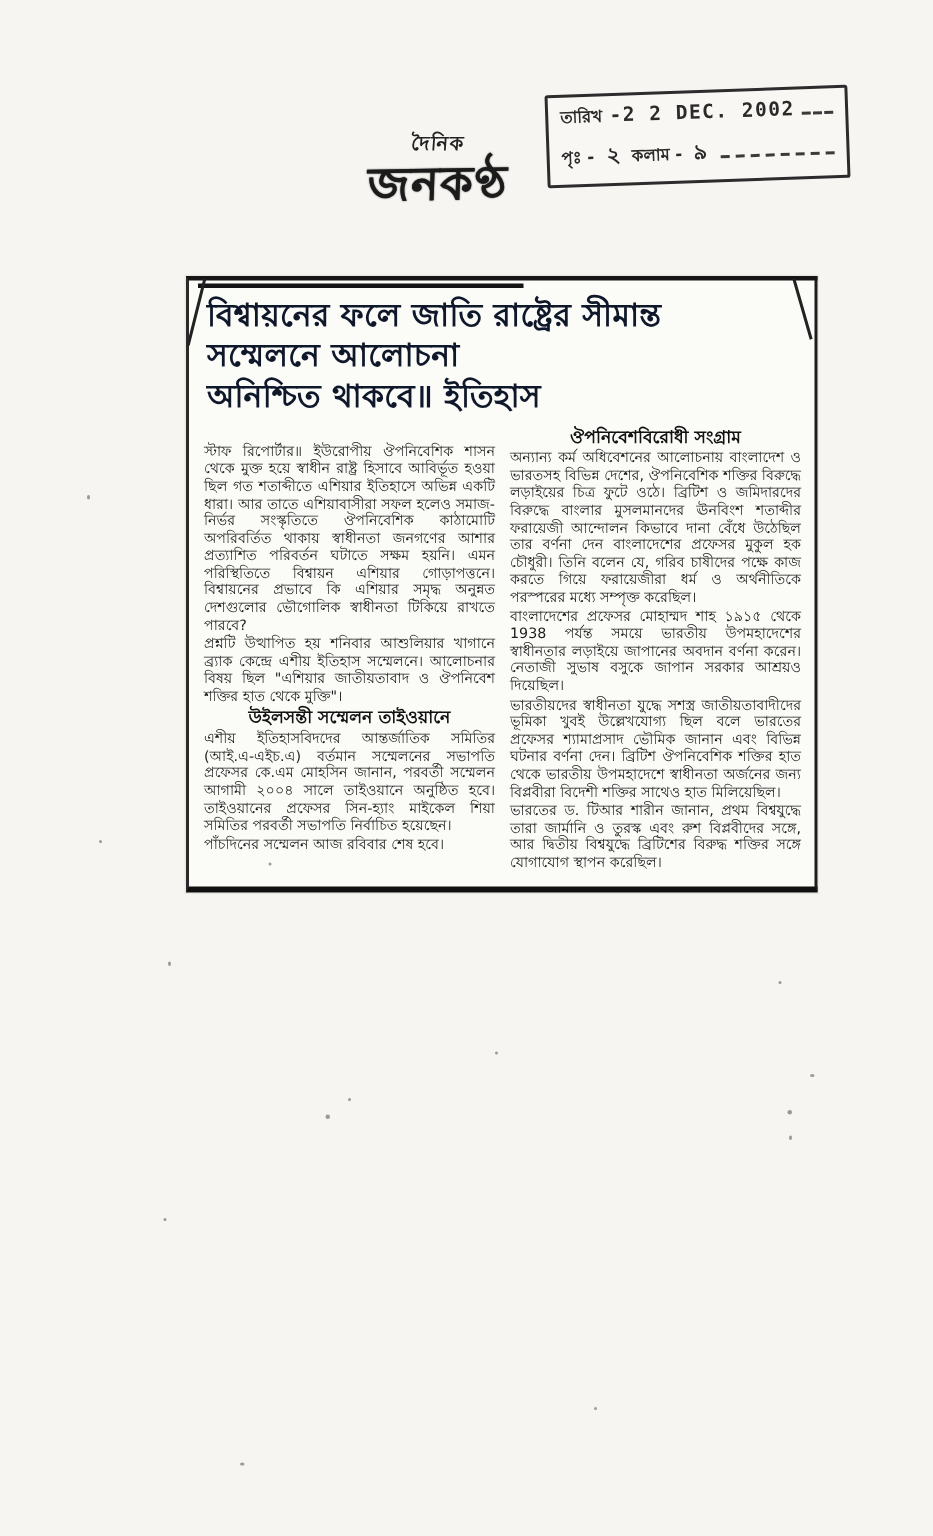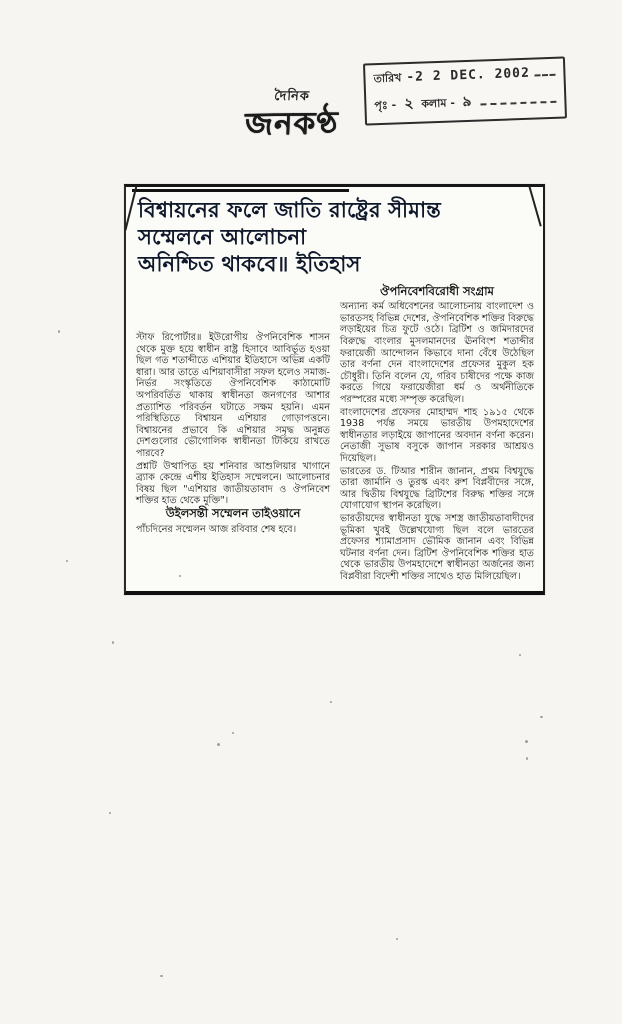--- a/index.html
+++ b/index.html
@@ -99,28 +99,29 @@
     <div>বিশ্বায়নের ফলে জাতি রাষ্ট্রের সীমান্ত</div>
     <div>সম্মেলনে আলোচনা</div>
     <div>অনিশ্চিত থাকবে॥ ইতিহাস</div>
   </div>
 
   <div class="columns">
     <div class="col">
       <p>স্টাফ রিপোর্টার॥ ইউরোপীয় ঔপনিবেশিক শাসন থেকে মুক্ত হয়ে স্বাধীন রাষ্ট্র হিসাবে আবির্ভূত হওয়া ছিল গত শতাব্দীতে এশিয়ার ইতিহাসে অভিন্ন একটি ধারা। আর তাতে এশিয়াবাসীরা সফল হলেও সমাজ-নির্ভর সংস্কৃতিতে ঔপনিবেশিক কাঠামোটি অপরিবর্তিত থাকায় স্বাধীনতা জনগণের আশার প্রত্যাশিত পরিবর্তন ঘটাতে সক্ষম হয়নি। এমন পরিস্থিতিতে বিশ্বায়ন এশিয়ার গোড়াপত্তনে। বিশ্বায়নের প্রভাবে কি এশিয়ার সমৃদ্ধ অনুন্নত দেশগুলোর ভৌগোলিক স্বাধীনতা টিকিয়ে রাখতে পারবে?</p>
       <p>প্রশ্নটি উত্থাপিত হয় শনিবার আশুলিয়ার খাগানে ব্র্যাক কেন্দ্রে এশীয় ইতিহাস সম্মেলনে। আলোচনার বিষয় ছিল "এশিয়ার জাতীয়তাবাদ ও ঔপনিবেশ শক্তির হাত থেকে মুক্তি"।</p>
       <div class="subhead">উইলসন্তী সম্মেলন তাইওয়ানে</div>
+      <p>এশীয় ইতিহাসবিদদের আন্তর্জাতিক সমিতির (আই.এ-এইচ.এ) বর্তমান সম্মেলনের সভাপতি প্রফেসর কে.এম মোহসিন জানান, পরবর্তী সম্মেলন আগামী ২০০৪ সালে তাইওয়ানে অনুষ্ঠিত হবে। তাইওয়ানের প্রফেসর সিন-হ্যাং মাইকেল শিয়া সমিতির পরবর্তী সভাপতি নির্বাচিত হয়েছেন।</p>
       <p>পাঁচদিনের সম্মেলন আজ রবিবার শেষ হবে।</p>
     </div>
     <div class="col">
       <div class="subhead">ঔপনিবেশবিরোধী সংগ্রাম</div>
       <p>অন্যান্য কর্ম অধিবেশনের আলোচনায় বাংলাদেশ ও ভারতসহ বিভিন্ন দেশের, ঔপনিবেশিক শক্তির বিরুদ্ধে লড়াইয়ের চিত্র ফুটে ওঠে। ব্রিটিশ ও জমিদারদের বিরুদ্ধে বাংলার মুসলমানদের ঊনবিংশ শতাব্দীর ফরায়েজী আন্দোলন কিভাবে দানা বেঁধে উঠেছিল তার বর্ণনা দেন বাংলাদেশের প্রফেসর মুকুল হক চৌধুরী। তিনি বলেন যে, গরিব চাষীদের পক্ষে কাজ করতে গিয়ে ফরায়েজীরা ধর্ম ও অর্থনীতিকে পরস্পরের মধ্যে সম্পৃক্ত করেছিল।</p>
       <p>বাংলাদেশের প্রফেসর মোহাম্মদ শাহ ১৯১৫ থেকে 1938 পর্যন্ত সময়ে ভারতীয় উপমহাদেশের স্বাধীনতার লড়াইয়ে জাপানের অবদান বর্ণনা করেন। নেতাজী সুভাষ বসুকে জাপান সরকার আশ্রয়ও দিয়েছিল।</p>
+      <p>ভারতীয়দের স্বাধীনতা যুদ্ধে সশস্ত্র জাতীয়তাবাদীদের ভূমিকা খুবই উল্লেখযোগ্য ছিল বলে ভারতের প্রফেসর শ্যামাপ্রসাদ ভৌমিক জানান এবং বিভিন্ন ঘটনার বর্ণনা দেন। ব্রিটিশ ঔপনিবেশিক শক্তির হাত থেকে ভারতীয় উপমহাদেশে স্বাধীনতা অর্জনের জন্য বিপ্লবীরা বিদেশী শক্তির সাথেও হাত মিলিয়েছিল।</p>
       <p>ভারতের ড. টিআর শারীন জানান, প্রথম বিশ্বযুদ্ধে তারা জার্মানি ও তুরস্ক এবং রুশ বিপ্লবীদের সঙ্গে, আর দ্বিতীয় বিশ্বযুদ্ধে ব্রিটিশের বিরুদ্ধ শক্তির সঙ্গে যোগাযোগ স্থাপন করেছিল।</p>
-      <p>ভারতীয়দের স্বাধীনতা যুদ্ধে সশস্ত্র জাতীয়তাবাদীদের ভূমিকা খুবই উল্লেখযোগ্য ছিল বলে ভারতের প্রফেসর শ্যামাপ্রসাদ ভৌমিক জানান এবং বিভিন্ন ঘটনার বর্ণনা দেন। ব্রিটিশ ঔপনিবেশিক শক্তির হাত থেকে ভারতীয় উপমহাদেশে স্বাধীনতা অর্জনের জন্য বিপ্লবীরা বিদেশী শক্তির সাথেও হাত মিলিয়েছিল।</p>
     </div>
   </div>
 </div>
 
 <div class="speck" style="left:179px;top:575px;width:2px;height:2px;"></div>
 <div class="speck" style="left:519px;top:654px;width:2px;height:2px;"></div>
 <div class="speck" style="left:330px;top:701px;width:2px;height:2px;"></div>
 <div class="speck" style="left:540px;top:716px;width:3px;height:2px;"></div>
 <div class="speck" style="left:232px;top:732px;width:2px;height:2px;"></div>
 <div class="speck" style="left:217px;top:743px;width:3px;height:3px;"></div>

